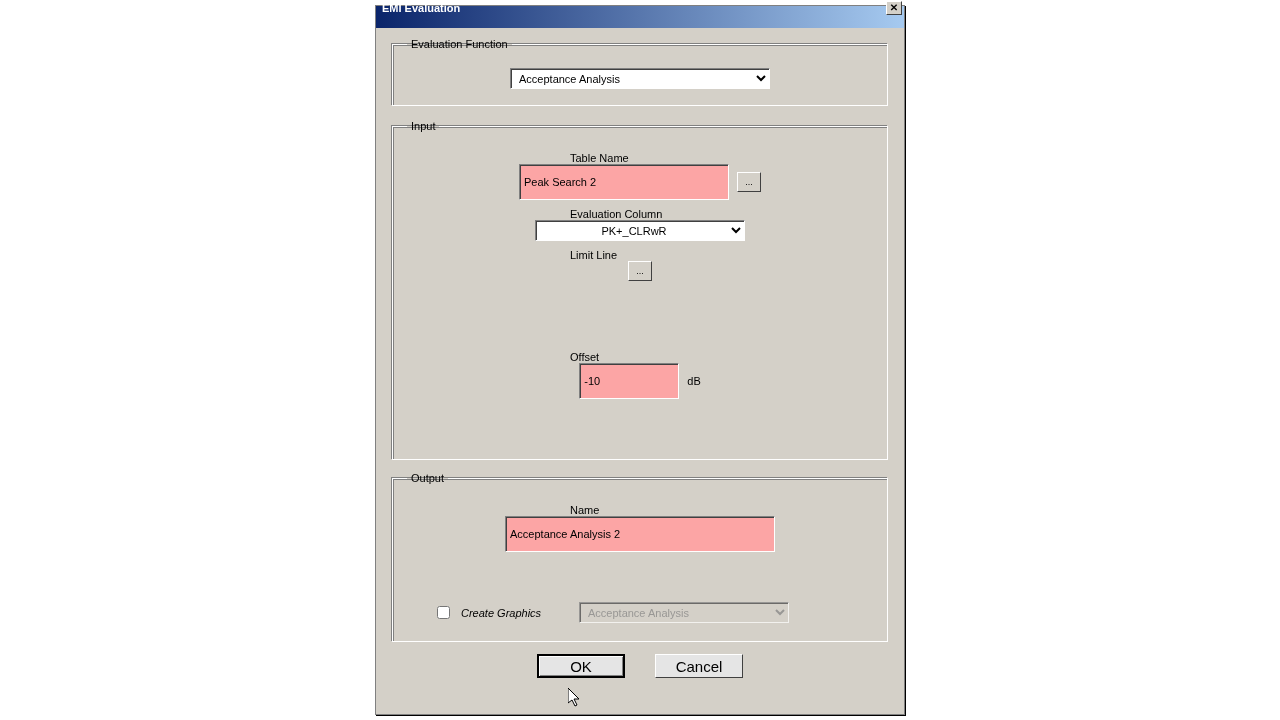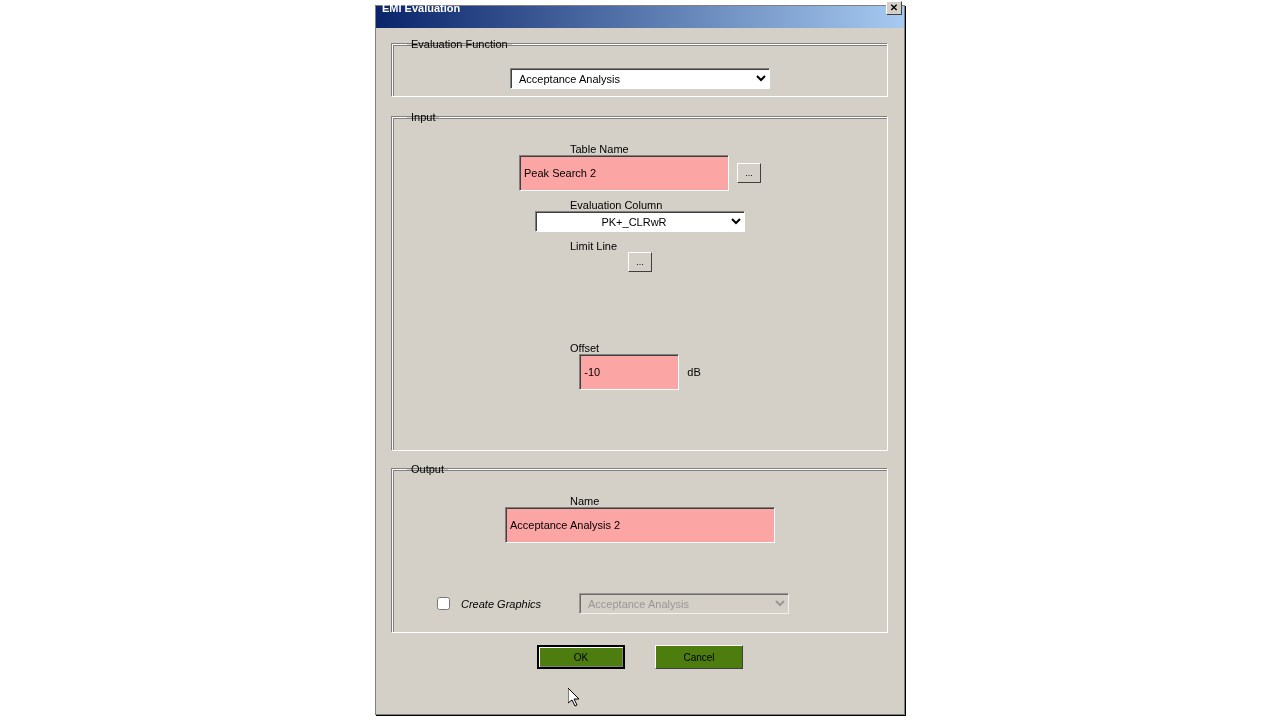--- a/index.html
+++ b/index.html
@@ -113,47 +113,47 @@
       line-height: 16px;
       cursor: pointer;
       padding: 0;
     }
     .unit-label { font-size: 11px; }
     .single-combo-row {
       display: flex;
       justify-content: center;
       padding: 6px 0 0 0;
     }
-    .fs-eval { padding-bottom: 7px; }
+    .fs-eval { padding-bottom: 16px; }
     .fs-input { min-height: 340px; margin-top: 14px; }
     .fs-output { min-height: 170px; }
     .checkbox-row {
       display: flex;
       align-items: center;
       gap: 8px;
       margin-top: 50px;
     }
     .checkbox-row input[type="checkbox"] {
       width: 13px; height: 13px;
     }
     .button-row {
       display: flex;
       justify-content: center;
       gap: 30px;
       margin-top: 10px;
     }
     .std-btn {
       width: 88px;
       height: 24px;
-      background: #4d7c0f;
+      background: #e5e5e5;
       border: 1px solid #fff;
       border-right-color: #404040;
       border-bottom-color: #404040;
       font-family: Tahoma, Arial, sans-serif;
-      font-size: 10px;
+      font-size: 15px;
       cursor: pointer;
     }
     .std-btn.default {
       border: 2px solid #000;
       box-shadow: inset 1px 1px 0 #fff, inset -1px -1px 0 #808080;
     }
     .offset-row { margin-top: 70px; }
     .cursor {
       position: absolute;
       left: 568px;

